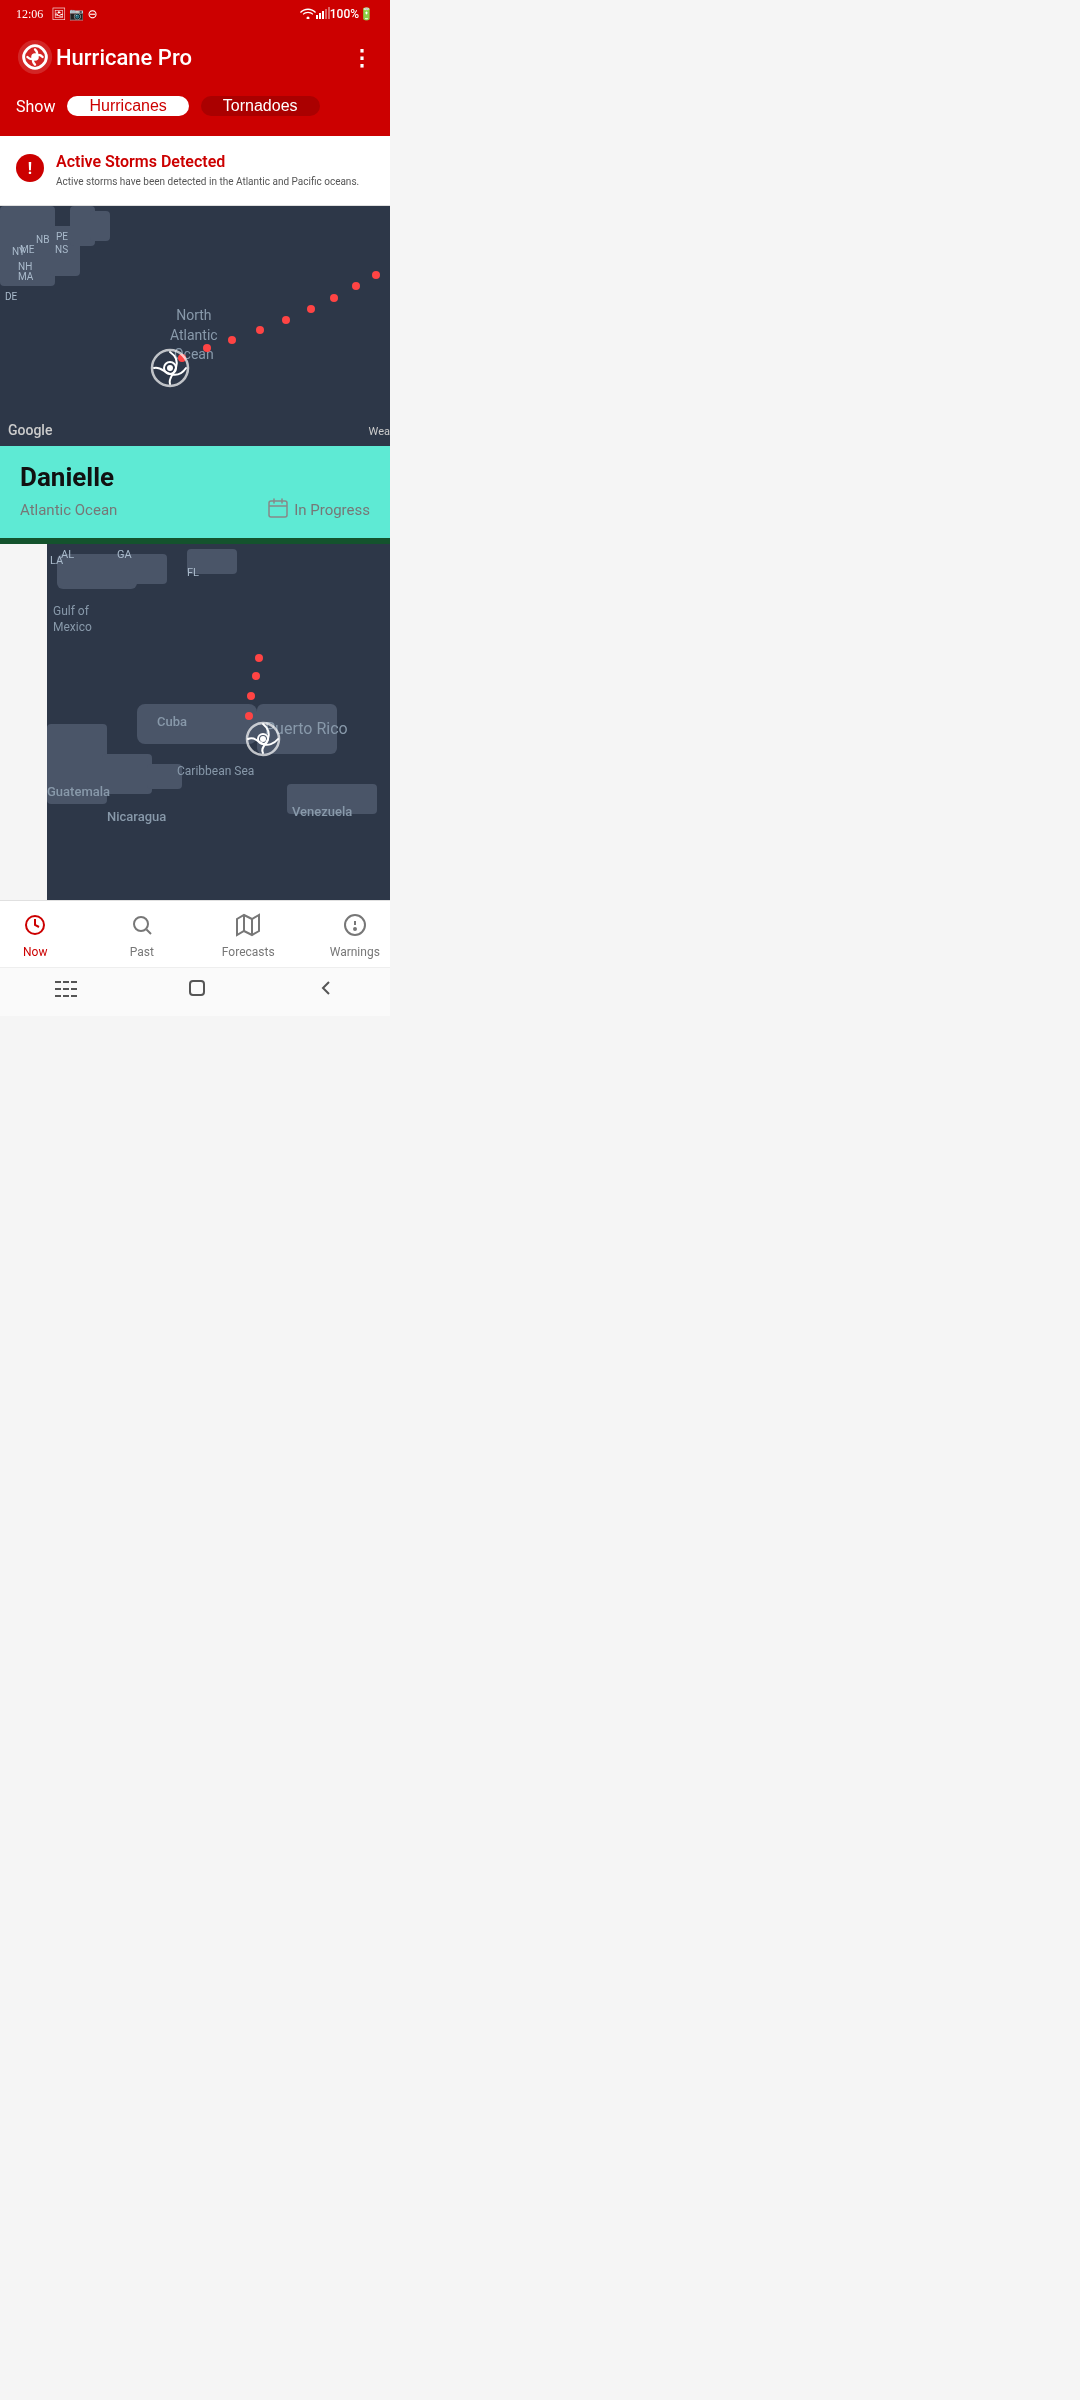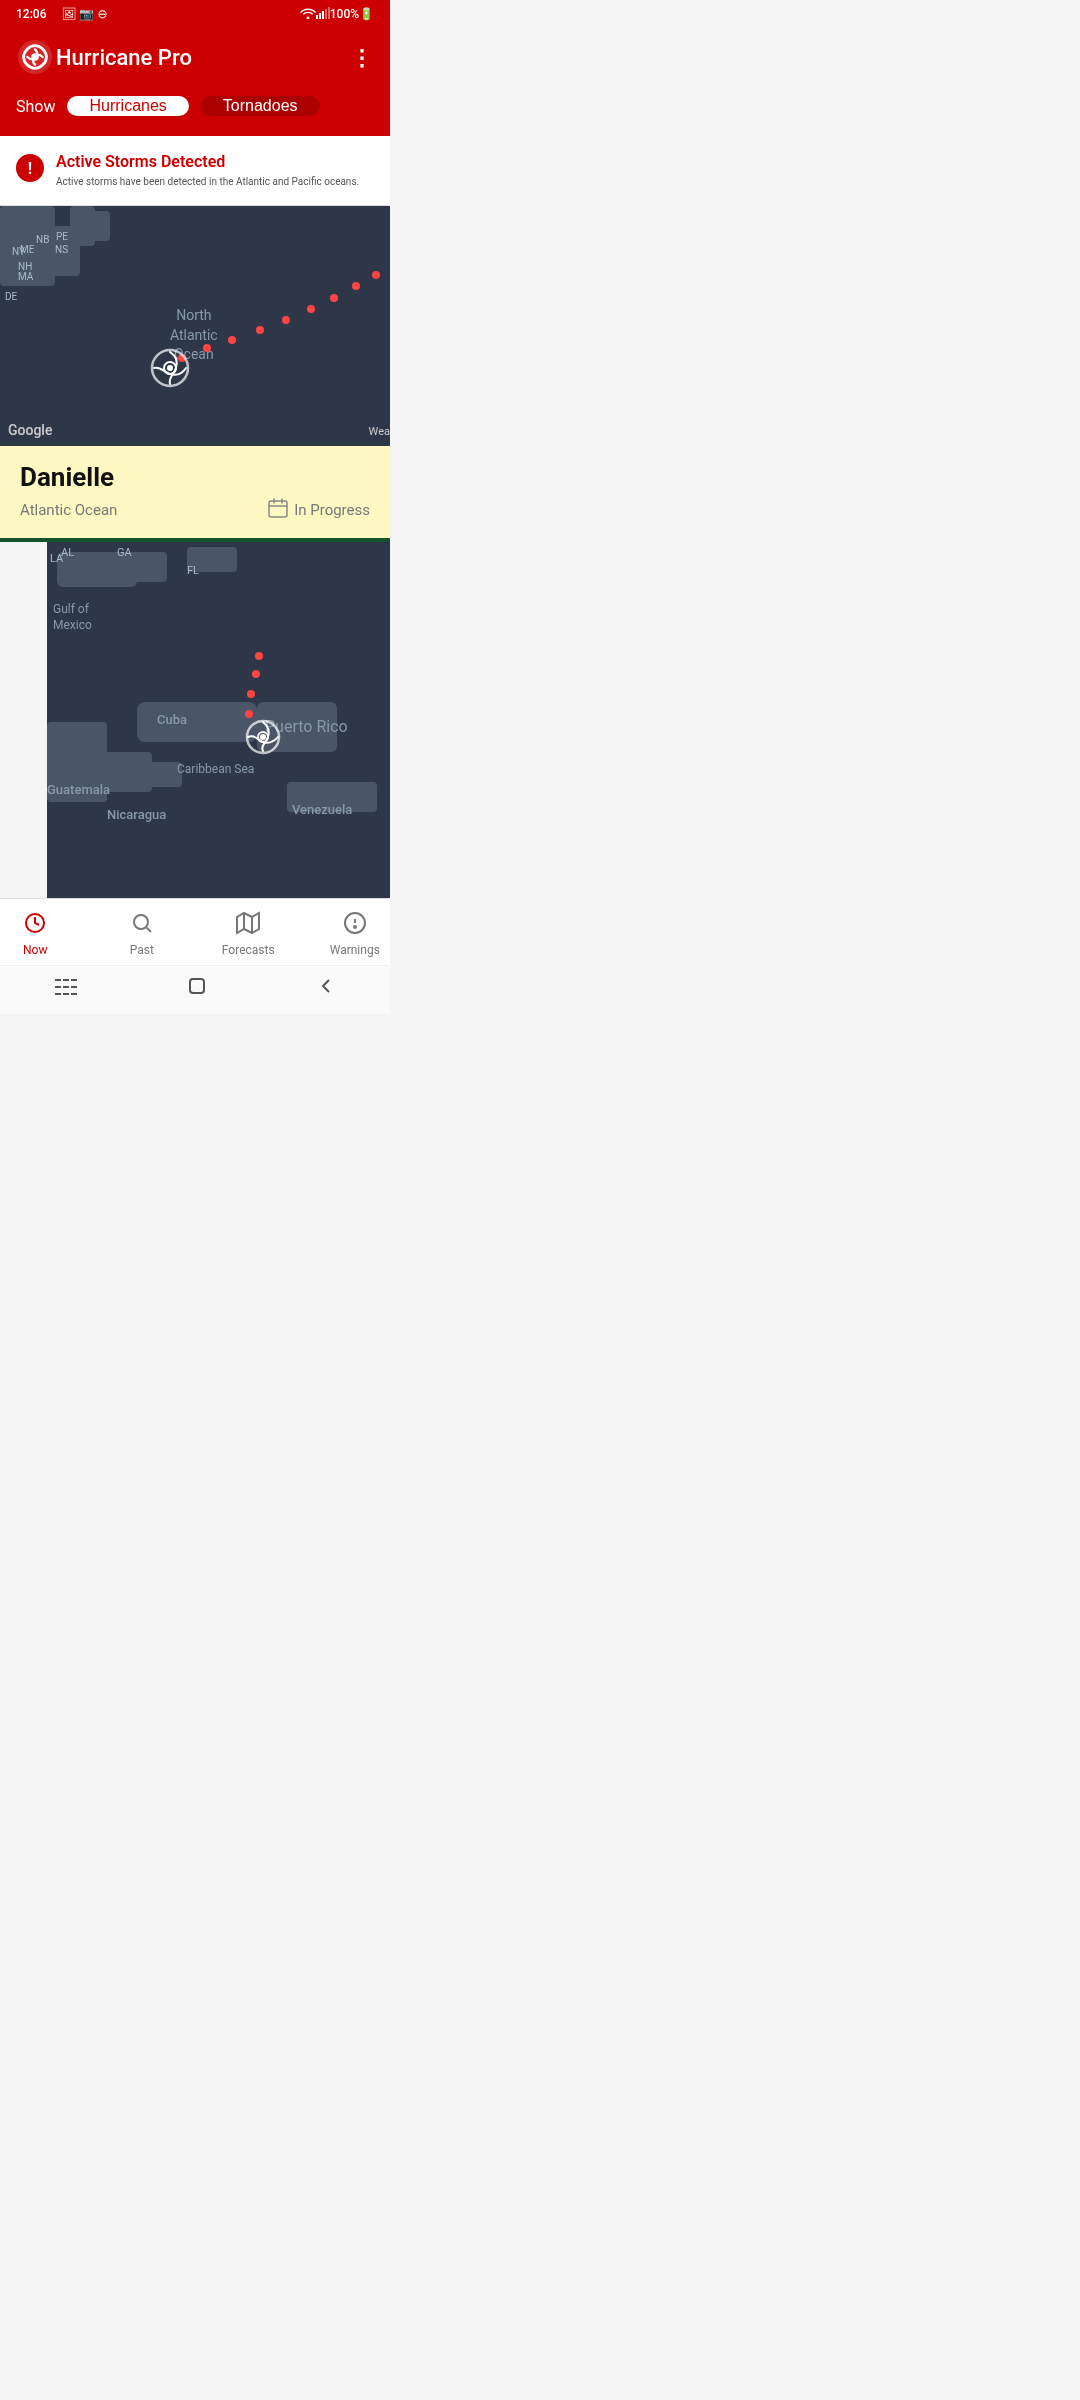--- a/index.html
+++ b/index.html
@@ -18,21 +18,21 @@
       background: #cc0000;
       color: white;
       display: flex;
       justify-content: space-between;
       align-items: center;
       padding: 6px 16px;
       font-size: 12px;
       font-weight: 500;
       height: 28px;
     }
-    .status-left { display: flex; align-items: flex-end; gap: 15px; }
+    .status-left { display: flex; align-items: flex-end; gap: 8px; font-family: Liberation Serif, serif; }
     .status-right { display: flex; align-items: center; gap: 0; }
 
     
     .header {
       background: #cc0000;
       color: white;
       padding: 10px 16px 16px;
       display: flex;
       align-items: center;
       justify-content: space-between;
@@ -163,23 +163,23 @@
     .track-dot {
       position: absolute;
       width: 8px;
       height: 8px;
       background: #ff4444;
       border-radius: 50%;
     }
 
     
     .storm-card {
-      background: #fef9c3;
+      background: #5eead4;
       padding: 16px 20px;
-      border-bottom: 4px solid #14532d;
+      border-bottom: 6px solid #14532d;
     }
     .storm-name {
       font-size: 26px;
       font-weight: 700;
       color: #111;
       margin-bottom: 6px;
     }
     .storm-meta {
       display: flex;
       justify-content: space-between;

